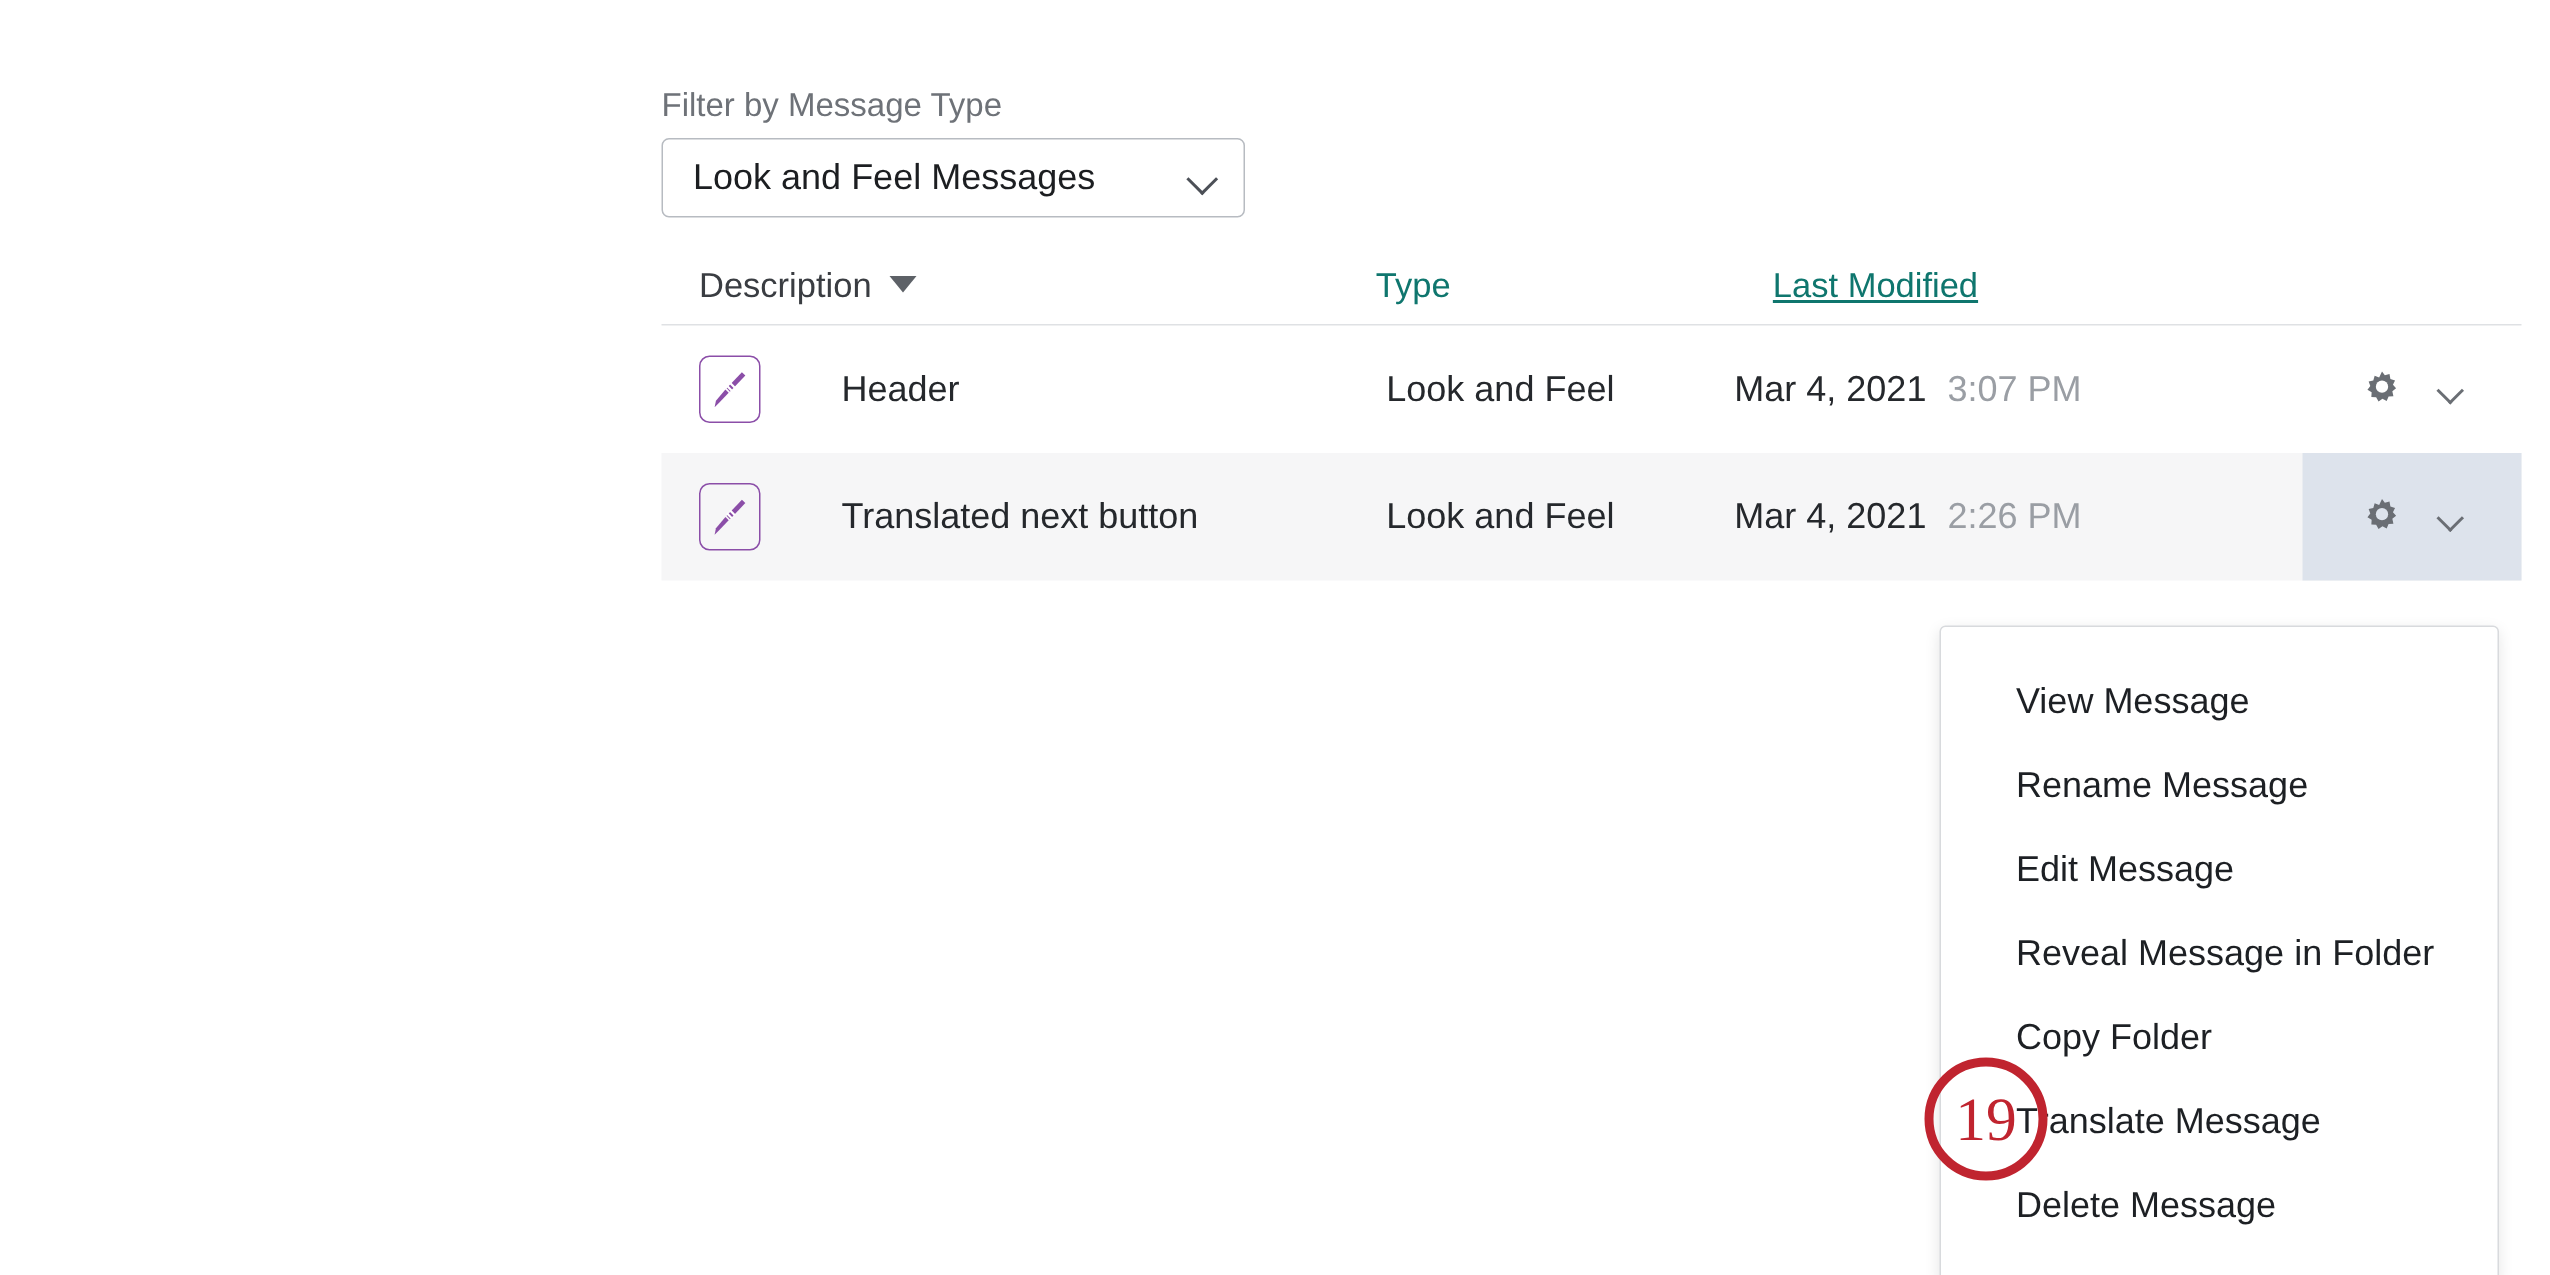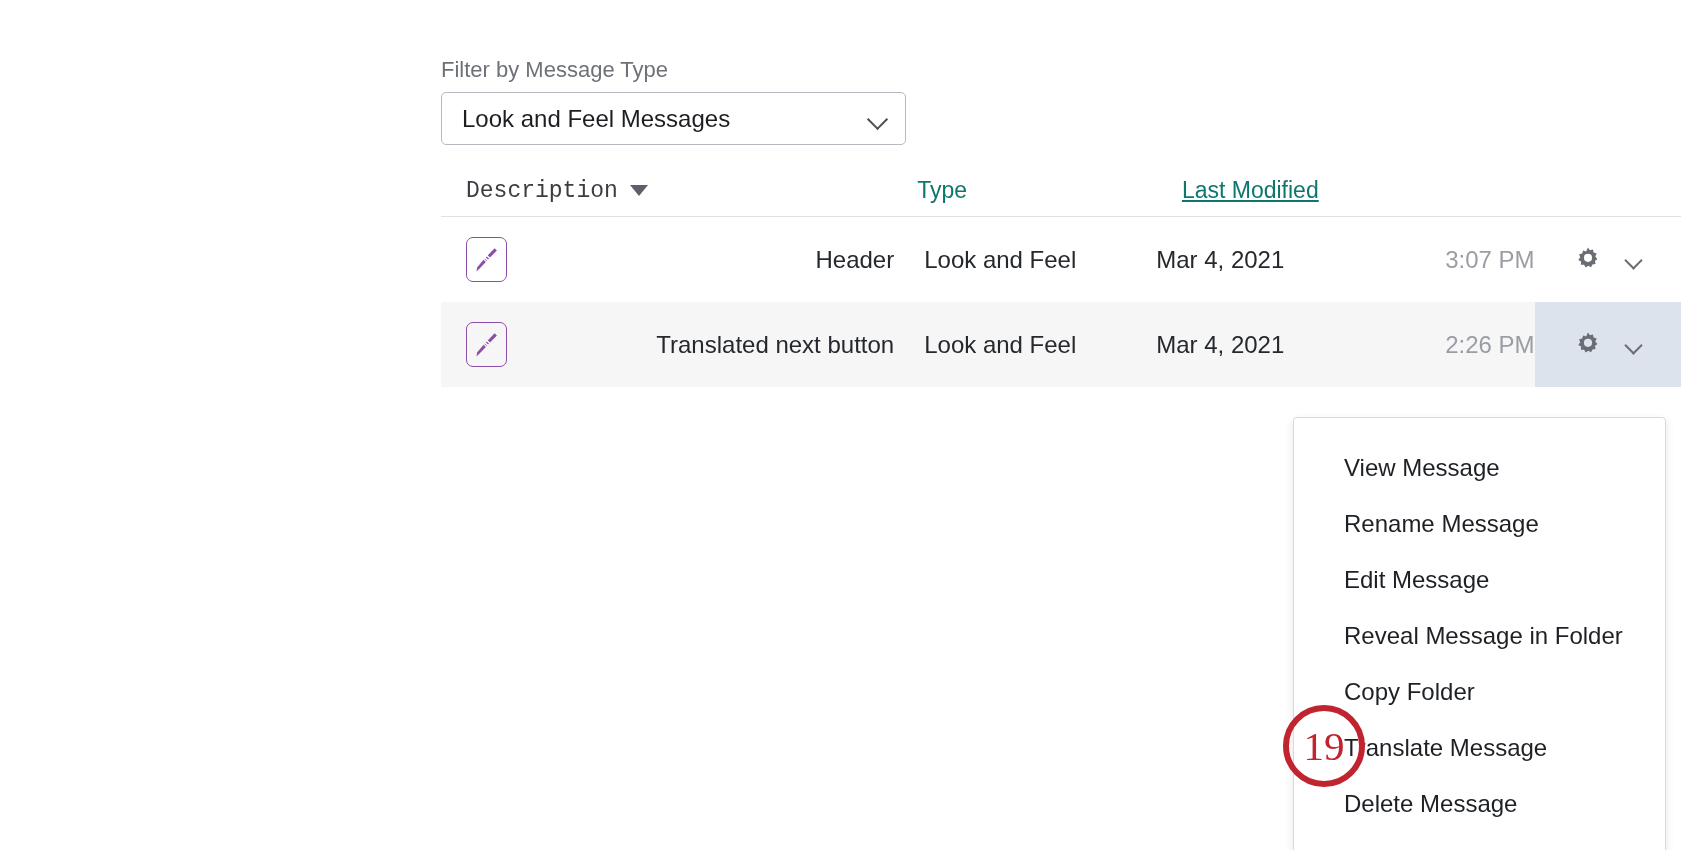--- a/index.html
+++ b/index.html
@@ -86,21 +86,21 @@
 
   
   #main { position: absolute; left: 441px; top: 0; right: 0; bottom: 0; background:#fff; }
 
   #filter-label {
     position: absolute; left: 0px; top: 57px;
     font-size: 22px; color: #6e7278;
   }
   #filter-select {
     position: absolute; left: 0px; top: 92px;
-    width: 465px; height: 53px;
+    width: 389px; height: 53px;
     border: 1.6px solid #b7bbc1; border-radius: 5px;
     background: #fff;
     display: flex; align-items: center;
     padding: 0 16px 0 20px;
     cursor: pointer;
   }
   #filter-value { flex: 1 1 auto; font-size: 24px; color: #1c1e21; }
   .chev {
     width: 22px; height: 22px; flex: 0 0 auto;
     position: relative;
@@ -124,33 +124,33 @@
   .th.sorted { color: #3a3d42; display: flex; align-items: center; gap: 12px; }
   .th.muted  { color: #0f766e; margin-left: 44px; }
   .sort-caret {
     width: 0; height: 0;
     border-left: 9px solid transparent;
     border-right: 9px solid transparent;
     border-top: 11px solid #5d6167;
     margin-bottom: 2px;
   }
 
-  .col-desc { width: 455px; padding-left: 25px; font-family: Liberation Mono, monospace; }
+  .col-desc { width: 455px; padding-left: 25px; }
   .col-type { width: 233px; }
   .col-mod  { width: 380px; text-decoration: underline; }
   .col-act  { width: 147px; }
 
   .row {
     display: flex; align-items: center;
     height: 85px;
     cursor: pointer;
   }
   .row.hover { background: #f6f6f7; }
 
-  .cell { display: flex; align-items: center; height: 100%; justify-content: space-between; }
+  .cell { display: flex; align-items: center; height: 100%; }
   .cell.desc { width: 455px; padding-left: 25px; gap: 54px; }
   .brush-box {
     width: 41px; height: 45px; flex: 0 0 auto;
     border: 1.8px solid #8b4ea8; border-radius: 7px;
     display:flex; align-items:center; justify-content:center;
   }
   .desc-text { font-size: 24px; color: #25282c; }
   .cell.type { width: 233px; font-size: 24px; color: #25282c; margin-left: 30px; }
   .cell.mod  { width: 380px; font-size: 24px; }
   .mod-date { color: #25282c; }

